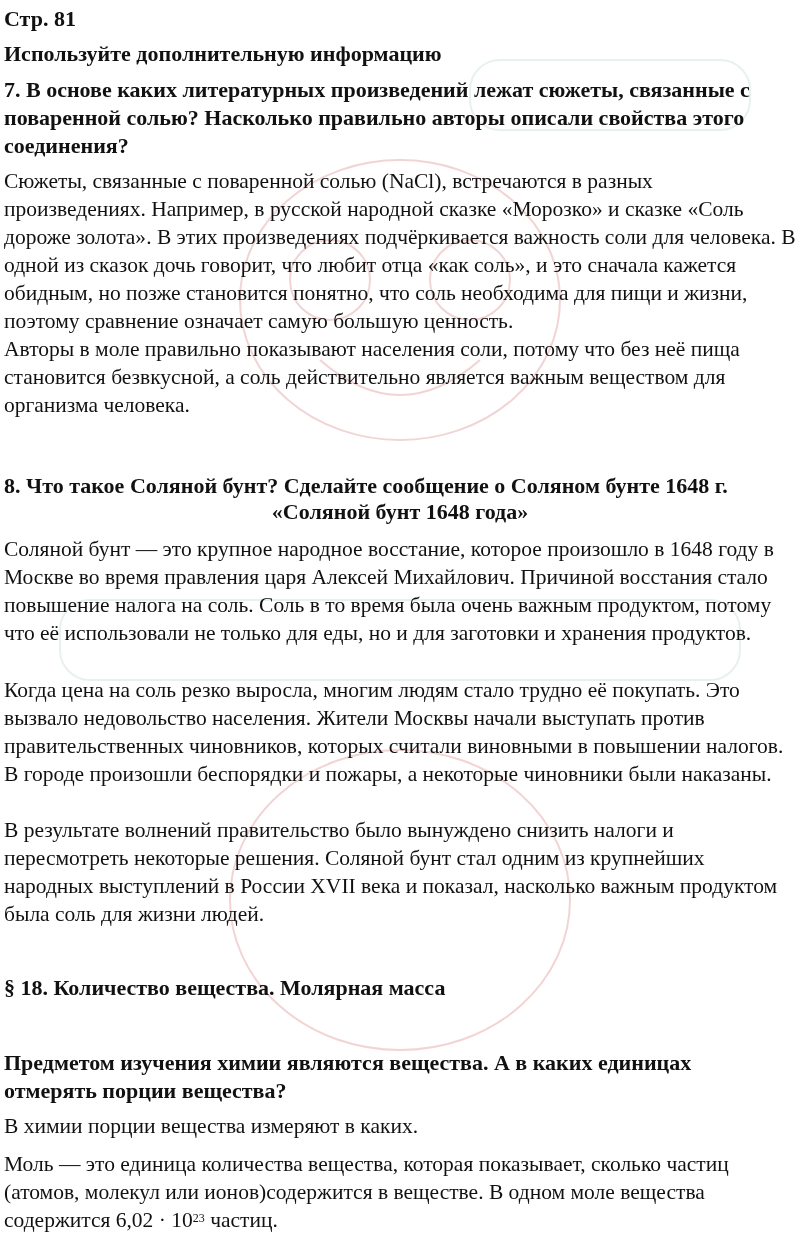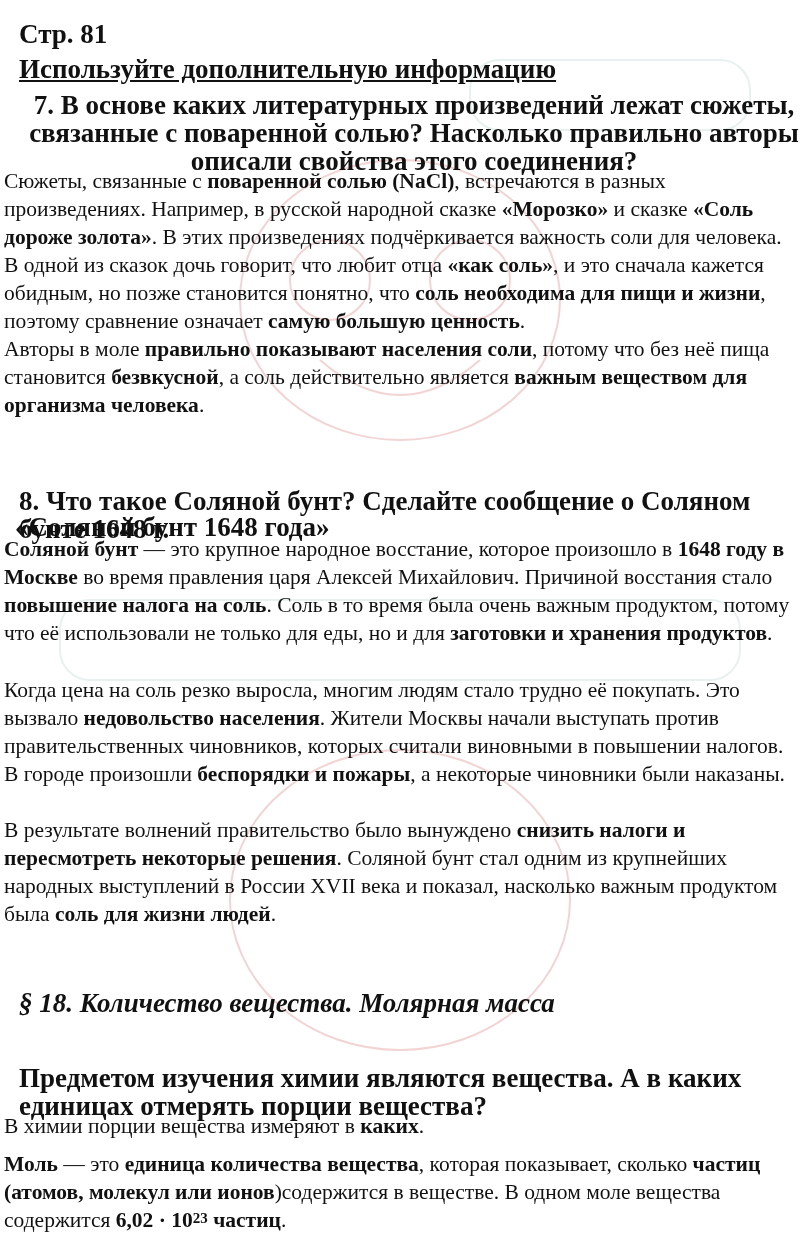--- a/index.html
+++ b/index.html
@@ -6,52 +6,52 @@
   body {
     width: 800px; height: 1233px; overflow: hidden; position: relative;
     font-family: "Liberation Serif", "DejaVu Serif", serif;
     color: #111111;
   }
   .watermark {
     position: absolute; inset: 0; pointer-events: none; z-index: 0;
   }
   .page { position: relative; z-index: 1; padding: 0 4px; }
   .line-block { font-size: 21.5px; line-height: 28px; margin: 0; }
-  .bold { font-weight: bold; }
-  .h { font-weight: bold; font-size: 27px; line-height: 28px; margin: 15px; }
-  .center { }
-  sup { font-size: 15px; vertical-align: top; position: relative; top: -2px; }
+  .bold { font-weight: normal; }
+  .h { font-weight: bold; font-size: 22px; line-height: 28px; margin: 0; }
+  .center { text-align: center; }
+  sup { font-size: 12px; vertical-align: top; position: relative; top: -2px; }
 </style>
 </head>
 <body>
 
 <svg class="watermark" width="800" height="1233" viewBox="0 0 800 1233">
   <g fill="none" stroke="#f2d4d4" stroke-width="2">
     <ellipse cx="400" cy="300" rx="160" ry="140"></ellipse>
     <ellipse cx="400" cy="900" rx="170" ry="150"></ellipse>
     <circle cx="330" cy="280" r="40"></circle>
     <circle cx="470" cy="280" r="40"></circle>
     <path d="M320 360 Q400 430 480 360"></path>
   </g>
   <g fill="none" stroke="#e8f0f0" stroke-width="2">
     <rect x="470" y="60" width="280" height="70" rx="30"></rect>
     <rect x="60" y="600" width="680" height="80" rx="30"></rect>
   </g>
 </svg>
 
 <div class="page">
   <p class="h" style="position:absolute;top:5px;left:4px;">Стр. 81</p>
-  <p class="h" style="position:absolute;top:40px;left:4px;text-decoration:underline;">Используйте дополнительную информацию</p>
-  <p class="h" style="position:absolute;top:76px;left:4px;width:790px;text-align:center;">7. В основе каких литературных произведений лежат сюжеты, связанные с поваренной солью? Насколько правильно авторы описали свойства этого соединения?</p>
+  <p class="h" style="position:absolute;top:40px;left:4px;">Используйте дополнительную информацию</p>
+  <p class="h" style="position:absolute;top:76px;left:4px;width:790px;">7. В основе каких литературных произведений лежат сюжеты, связанные с поваренной солью? Насколько правильно авторы описали свойства этого соединения?</p>
   <p class="line-block rich" style="position:absolute;top:167px;left:4px;width:792px;"><span>Сюжеты, связанные с </span><span class="bold">поваренной солью (NaCl)</span><span>, встречаются в разных произведениях. Например, в русской народной сказке </span><span class="bold">«Морозко»</span><span> и сказке </span><span class="bold">«Соль дороже золота»</span><span>. В этих произведениях подчёркивается важность соли для человека. В одной из сказок дочь говорит, что любит отца </span><span class="bold">«как соль»</span><span>, и это сначала кажется обидным, но позже становится понятно, что </span><span class="bold">соль необходима для пищи и жизни</span><span>, поэтому сравнение означает </span><span class="bold">самую большую ценность</span><span>.</span></p>
   <p class="line-block rich" style="position:absolute;top:335px;left:4px;width:792px;"><span>Авторы в моле </span><span class="bold">правильно показывают населения соли</span><span>, потому что без неё пища становится </span><span class="bold">безвкусной</span><span>, а соль действительно является </span><span class="bold">важным веществом для организма человека</span><span>.</span></p>
 
   <p class="h" style="position:absolute;top:472px;left:4px;">8. Что такое Соляной бунт? Сделайте сообщение о Соляном бунте 1648 г.</p>
   <p class="h center" style="position:absolute;top:498px;left:0;width:800px;">«Соляной бунт 1648 года»</p>
   <p class="line-block rich" style="position:absolute;top:535px;left:4px;width:792px;"><span class="bold">Соляной бунт</span><span> — это крупное народное восстание, которое произошло в </span><span class="bold">1648 году в Москве</span><span> во время правления царя Алексей Михайлович. Причиной восстания стало </span><span class="bold">повышение налога на соль</span><span>. Соль в то время была очень важным продуктом, потому что её использовали не только для еды, но и для </span><span class="bold">заготовки и хранения продуктов</span><span>.</span></p>
   <p class="line-block rich" style="position:absolute;top:676px;left:4px;width:792px;"><span>Когда цена на соль резко выросла, многим людям стало трудно её покупать. Это вызвало </span><span class="bold">недовольство населения</span><span>. Жители Москвы начали выступать против правительственных чиновников, которых считали виновными в повышении налогов. В городе произошли </span><span class="bold">беспорядки и пожары</span><span>, а некоторые чиновники были наказаны.</span></p>
   <p class="line-block rich" style="position:absolute;top:816px;left:4px;width:792px;"><span>В результате волнений правительство было вынуждено </span><span class="bold">снизить налоги и пересмотреть некоторые решения</span><span>. Соляной бунт стал одним из крупнейших народных выступлений в России XVII века и показал, насколько важным продуктом была </span><span class="bold">соль для жизни людей</span><span>.</span></p>
 
-  <p class="h" style="position:absolute;top:974px;left:4px;font-style:italic;">§ 18. Количество вещества. Молярная масса</p>
+  <p class="h" style="position:absolute;top:974px;left:4px;">§ 18. Количество вещества. Молярная масса</p>
   <p class="h" style="position:absolute;top:1049px;left:4px;width:760px;">Предметом изучения химии являются вещества. А в каких единицах отмерять порции вещества?</p>
   <p class="line-block rich" style="position:absolute;top:1112px;left:4px;width:792px;"><span>В химии порции вещества измеряют в </span><span class="bold">каких</span><span>.</span></p>
   <p class="line-block rich" style="position:absolute;top:1150px;left:4px;width:792px;"><span class="bold">Моль</span><span> — это </span><span class="bold">единица количества вещества</span><span>, которая показывает, сколько </span><span class="bold">частиц (атомов, молекул или ионов</span><span>)содержится в веществе. В одном моле вещества содержится </span><span class="bold">6,02 · 10</span><sup class="bold">23</sup><span class="bold"> частиц</span><span>.</span></p>
 </div>
 
 </body></html>

